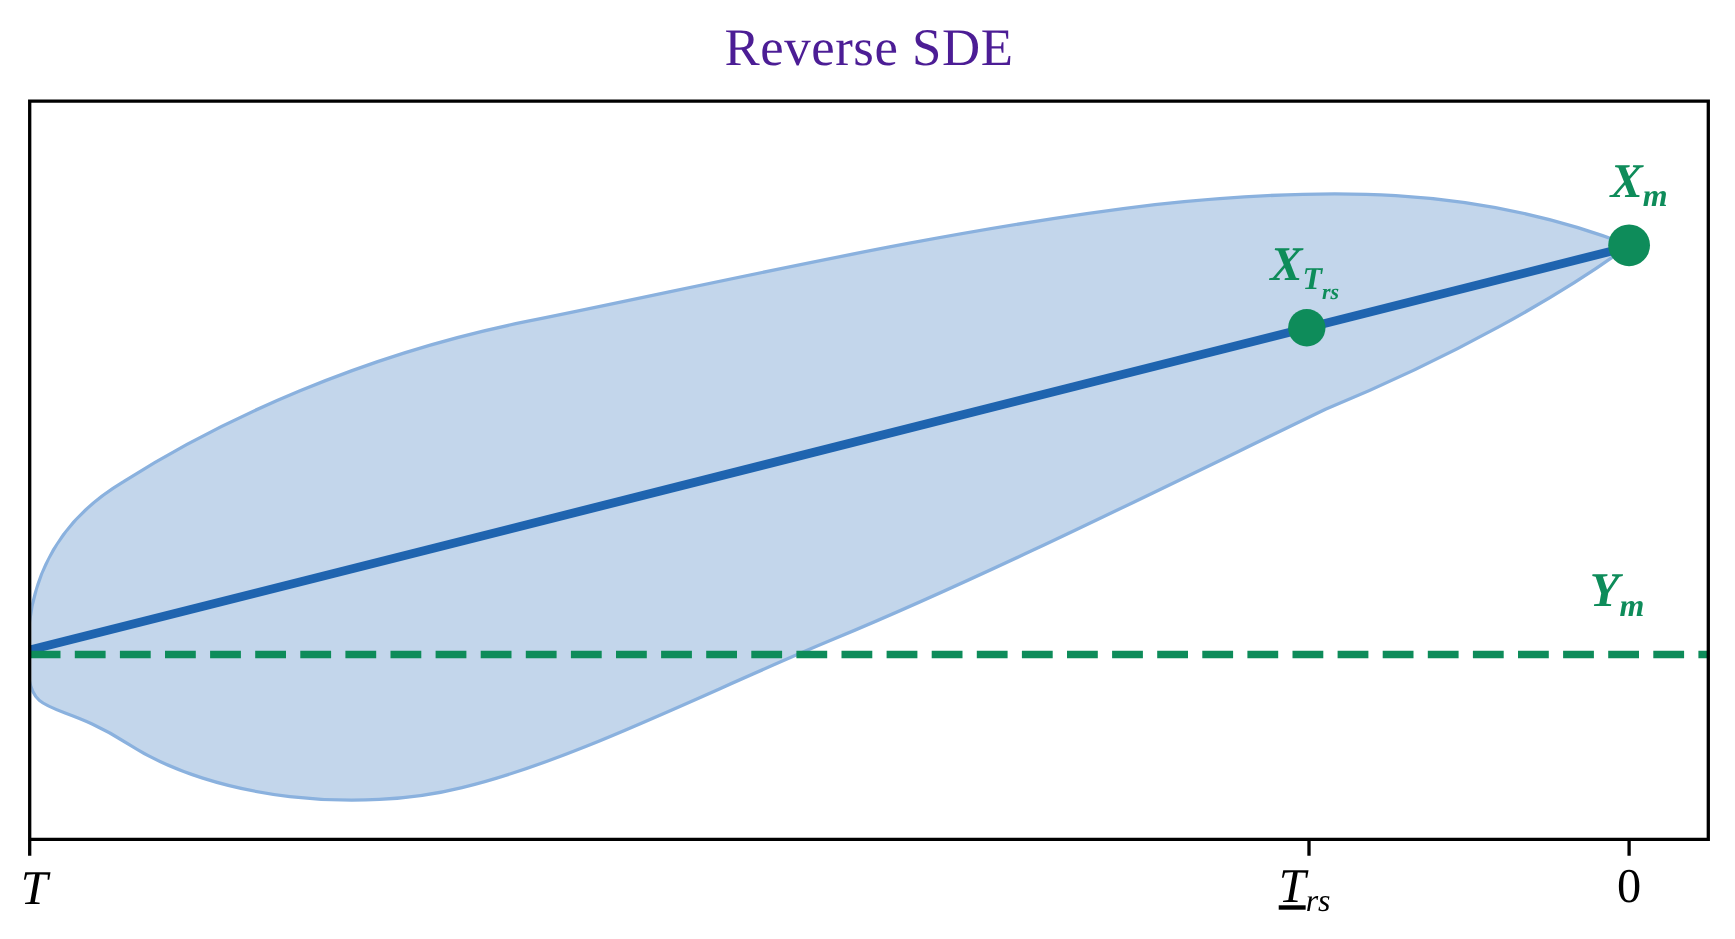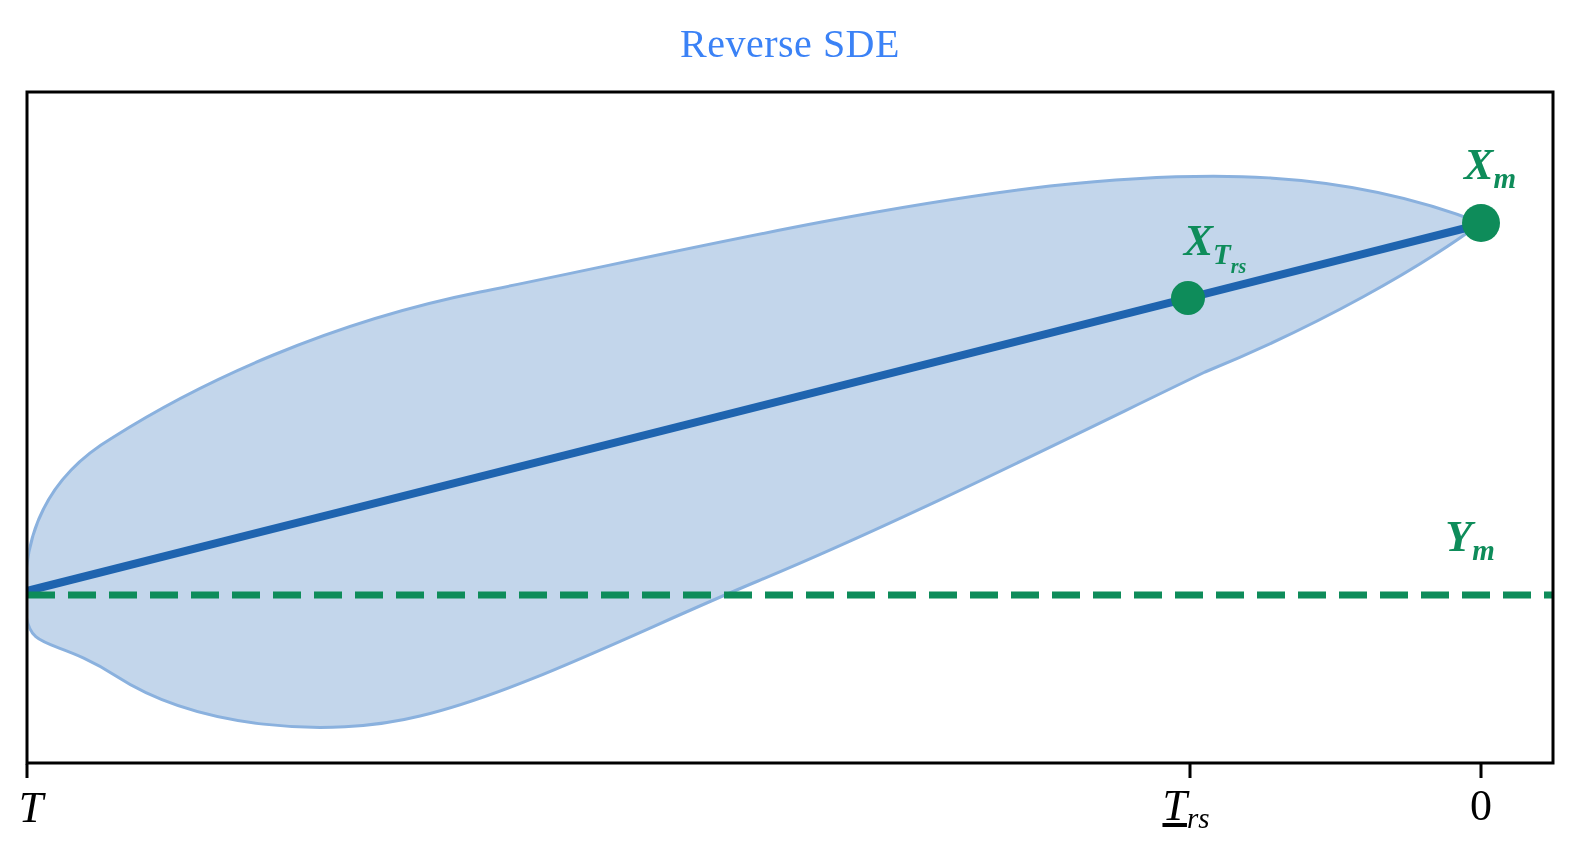--- a/index.html
+++ b/index.html
@@ -12,22 +12,22 @@
   }
   #plot-svg{position:absolute;left:0;top:0;}
   .lbl{
     position:absolute;
     transform:translate(-50%,-50%);
     white-space:nowrap;
     line-height:1;
     color:#000000;
   }
   .title{
-    font-size:40px;
-    color:#3b82f6;
+    font-size:48px;
+    color:#4c1d95;
     letter-spacing:0.5px;
   }
   .math{font-style:italic;}
   .pt{
     font-size:44px;
     font-style:italic;
     font-weight:700;
     color:#0e8c5a;
   }
   .pt sub{
@@ -70,21 +70,21 @@
     <circle cx="1481" cy="223" r="19" fill="#0e8c5a"></circle>
 
     <path fill="none" stroke-width="3" d="M 27 92 H 1553 V 763 H 27 Z" stroke="#000000"></path>
     <path fill="none" stroke-width="3" d="M 27 764 v 14 M 1190 764 v 14 M 1481 764 v 14" stroke="#000000"></path>
   </svg>
 
   <div class="lbl title" style="left:790px;top:44px;">Reverse SDE</div>
 
   <div class="lbl pt" style="left:1490px;top:165px;"><span>X</span><sub>m</sub></div>
 
-  <div class="lbl pt" style="left:1215px;top:242px;"><span>X</span><sub><span>T</span><sub>rs</sub></sub></div>
+  <div class="lbl pt" style="left:1186px;top:242px;"><span>X</span><sub><span>T</span><sub>rs</sub></sub></div>
 
   <div class="lbl pt" style="left:1470px;top:537px;font-family:Liberation Serif, serif;"><span>Y</span><sub>m</sub></div>
 
   <div class="lbl tick-lbl math" style="left:31px;top:808px;">T</div>
 
   <div class="lbl tick-lbl math" style="left:1186px;top:806px;text-decoration:underline;"><span>T</span><sub>rs</sub></div>
 
   <div class="lbl tick-lbl" style="left:1481px;top:806px;">0</div>
 
 </div>

